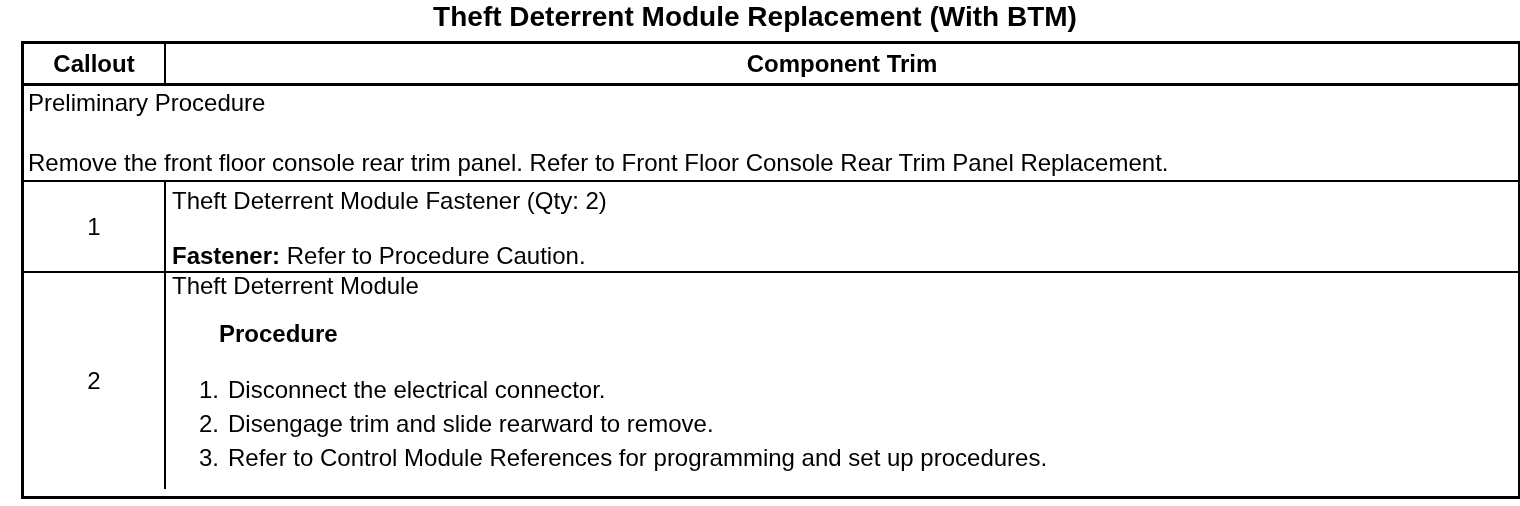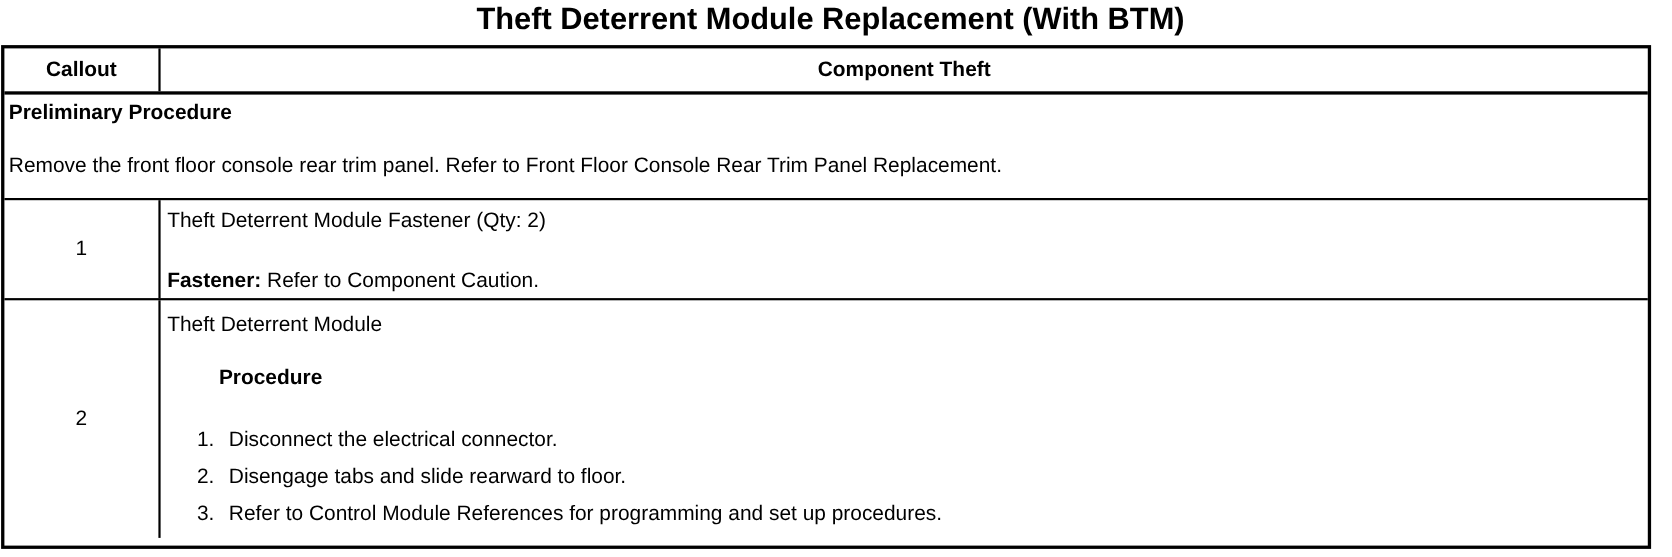--- a/index.html
+++ b/index.html
@@ -15,24 +15,24 @@
     position: absolute;
     left: 5px; top: 5px;
     width: 1500px;
     text-align: center;
     font-size: 28px;
     font-weight: bold;
     line-height: 24px;
   }
   .parts-table {
     position: absolute;
-    left: 1px; top: 41px;
+    left: 21px; top: 41px;
     width: 1500px; height: 458px;
     border: 3px solid #000000;
-    font-size: 19px;
+    font-size: 24px;
     line-height: 24px;
   }
   .row { display: flex; }
   .callout-cell {
     width: 142px;
     flex: none;
     border-right: 2px solid #000000;
     display: flex;
     align-items: center;
     justify-content: center;
@@ -48,83 +48,83 @@
     display: flex;
     align-items: center;
     justify-content: center;
   }
 
   .prelim-row {
     height: 96px;
     border-bottom: 2px solid #000000;
     padding: 5px 4px 0 4px;
   }
-  .prelim-heading { font-weight: bold; }
-  .prelim-body { margin-top: 24px; }
+  .prelim-heading { font-weight: normal; }
+  .prelim-body { margin-top: 36px; }
 
   .fastener-row {
     height: 91px;
     border-bottom: 2px solid #000000;
   }
   .fastener-row .name-cell { padding: 7px 8px 0 6px; }
   .caution-line { margin-top: 31px; }
   .caution-label { font-weight: bold; }
 
   .module-row { height: 216px; }
-  .module-row .name-cell { padding: 11px 8px 0 6px; }
+  .module-row .name-cell { padding: 1px 8px 0 6px; }
   .procedure-heading {
     font-weight: bold;
     margin-top: 24px;
     margin-left: 47px;
   }
   .steps { margin-top: 32px; }
   .step { display: flex; margin-left: 27px; margin-top: 10px; }
   .step:first-child { margin-top: 0; }
   .step-num { width: 29px; flex: none; }
 </style>
 </head>
 <body>
 
 <div class="page-title">Theft Deterrent Module Replacement (With BTM)</div>
 
 <div class="parts-table">
 
   <div class="row header-row">
     <div class="callout-cell">Callout</div>
-    <div class="name-cell">Component Theft</div>
+    <div class="name-cell">Component Trim</div>
   </div>
 
   <div class="prelim-row">
     <div class="prelim-heading">Preliminary Procedure</div>
     <div class="prelim-body">Remove the front floor console rear trim panel. Refer to Front Floor Console Rear Trim Panel Replacement.</div>
   </div>
 
   <div class="row fastener-row">
     <div class="callout-cell">1</div>
     <div class="name-cell">
       <div>Theft Deterrent Module Fastener (Qty: 2)</div>
       <div class="caution-line">
-        <span class="caution-label">Fastener:</span><span> Refer to Component Caution.</span>
+        <span class="caution-label">Fastener:</span><span> Refer to Procedure Caution.</span>
       </div>
     </div>
   </div>
 
   <div class="row module-row">
     <div class="callout-cell">2</div>
     <div class="name-cell">
       <div>Theft Deterrent Module</div>
       <div class="procedure-heading">Procedure</div>
       <div class="steps">
         <div class="step">
           <span class="step-num">1.</span>
           <span class="step-text">Disconnect the electrical connector.</span>
         </div>
         <div class="step">
           <span class="step-num">2.</span>
-          <span class="step-text">Disengage tabs and slide rearward to floor.</span>
+          <span class="step-text">Disengage trim and slide rearward to remove.</span>
         </div>
         <div class="step">
           <span class="step-num">3.</span>
           <span class="step-text">Refer to Control Module References for programming and set up procedures.</span>
         </div>
       </div>
     </div>
   </div>
 
 </div>

